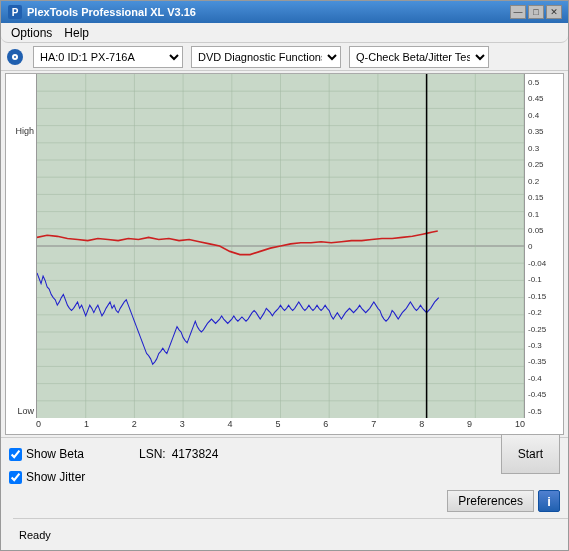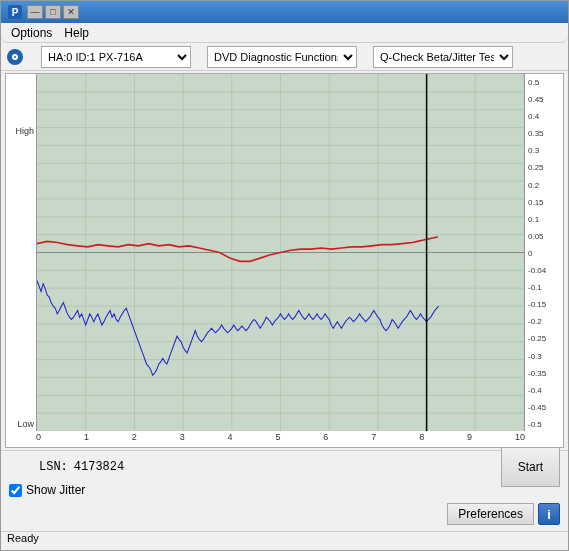--- a/index.html
+++ b/index.html
@@ -69,21 +69,21 @@
       padding: 2px 6px;
       cursor: pointer;
       font-size: 12px;
     }
     .toolbar {
       background: #f0f0f0;
       height: 28px;
       display: flex;
       align-items: center;
       padding: 2px 4px;
-      gap: 16px;
+      gap: 8px;
       border-bottom: 1px solid #ccc;
       flex-shrink: 0;
     }
     .toolbar-icon {
       width: 20px;
       height: 20px;
       flex-shrink: 0;
     }
     select {
       height: 22px;
@@ -154,21 +154,20 @@
       width: 13px;
       height: 13px;
     }
     .lsn-area {
       display: flex;
       align-items: center;
       gap: 6px;
       flex: 1;
       margin-left: 30px;
       font-size: 12px;
-      font-family: Liberation Mono, monospace;
     }
     .start-btn {
       background: linear-gradient(to bottom, #f0f0f0, #d8d8d8);
       border: 1px solid #aaa;
       padding: 2px 16px;
       font-size: 12px;
       cursor: pointer;
       height: 40px;
       margin-left: auto;
     }
@@ -197,39 +196,42 @@
       font-weight: bold;
       font-size: 13px;
       cursor: pointer;
       display: flex;
       align-items: center;
       justify-content: center;
     }
     .status-bar {
       background: #f0f0f0;
       border-top: 1px solid #ccc;
-      height: 19px;
-      display: flex;
+      height: 32px;
+      display: flex;
+      align-items: center;
       padding: 0 6px;
       font-size: 11px;
       flex-shrink: 0;
+      margin-left: 12px;
     }
   </style>
 </head>
 <body>
 
 <div class="window">
 
   <div class="title-bar">
     <div class="title-bar-icon">
       <svg width="16" height="16" viewBox="0 0 16 16">
         <rect x="1" y="1" width="14" height="14" fill="#2060b0" rx="2"></rect>
         <text x="8" y="12" text-anchor="middle" fill="white" font-size="10" font-weight="bold">P</text>
       </svg>
     </div>
+    <span class="title-bar-text">PlexTools Professional XL V3.16</span>
     <div class="title-bar-buttons">
       <div class="title-btn">—</div>
       <div class="title-btn">□</div>
       <div class="title-btn close">✕</div>
     </div>
   </div>
 
   <div class="menu-bar">
     <span class="menu-item">Options</span>
     <span class="menu-item">Help</span>
@@ -345,20 +347,24 @@
         <span>-0.35</span>
         <span>-0.4</span>
         <span>-0.45</span>
         <span>-0.5</span>
       </div>
     </div>
   </div>
 
   <div class="bottom-section">
     <div class="bottom-row1">
+      <label class="checkbox-label">
+        <input type="checkbox" checked="" style="">
+        <span>Show Beta</span>
+      </label>
       <div class="lsn-area">
         <span>LSN:</span>
         <span>4173824</span>
       </div>
       <button class="start-btn">Start</button>
     </div>
     <div class="bottom-row2">
       <label class="checkbox-label">
         <input type="checkbox" checked="" style="">
         <span>Show Jitter</span>

